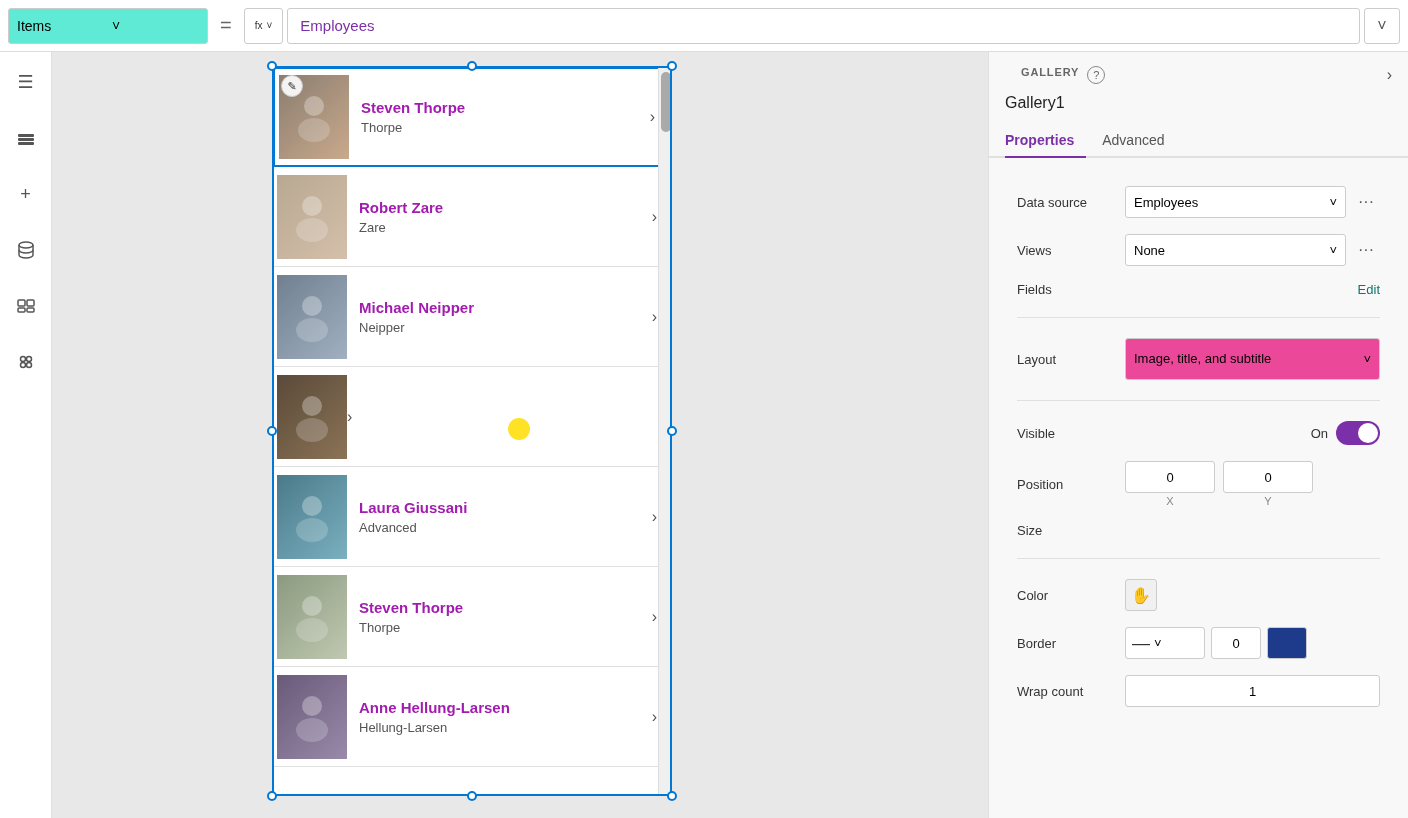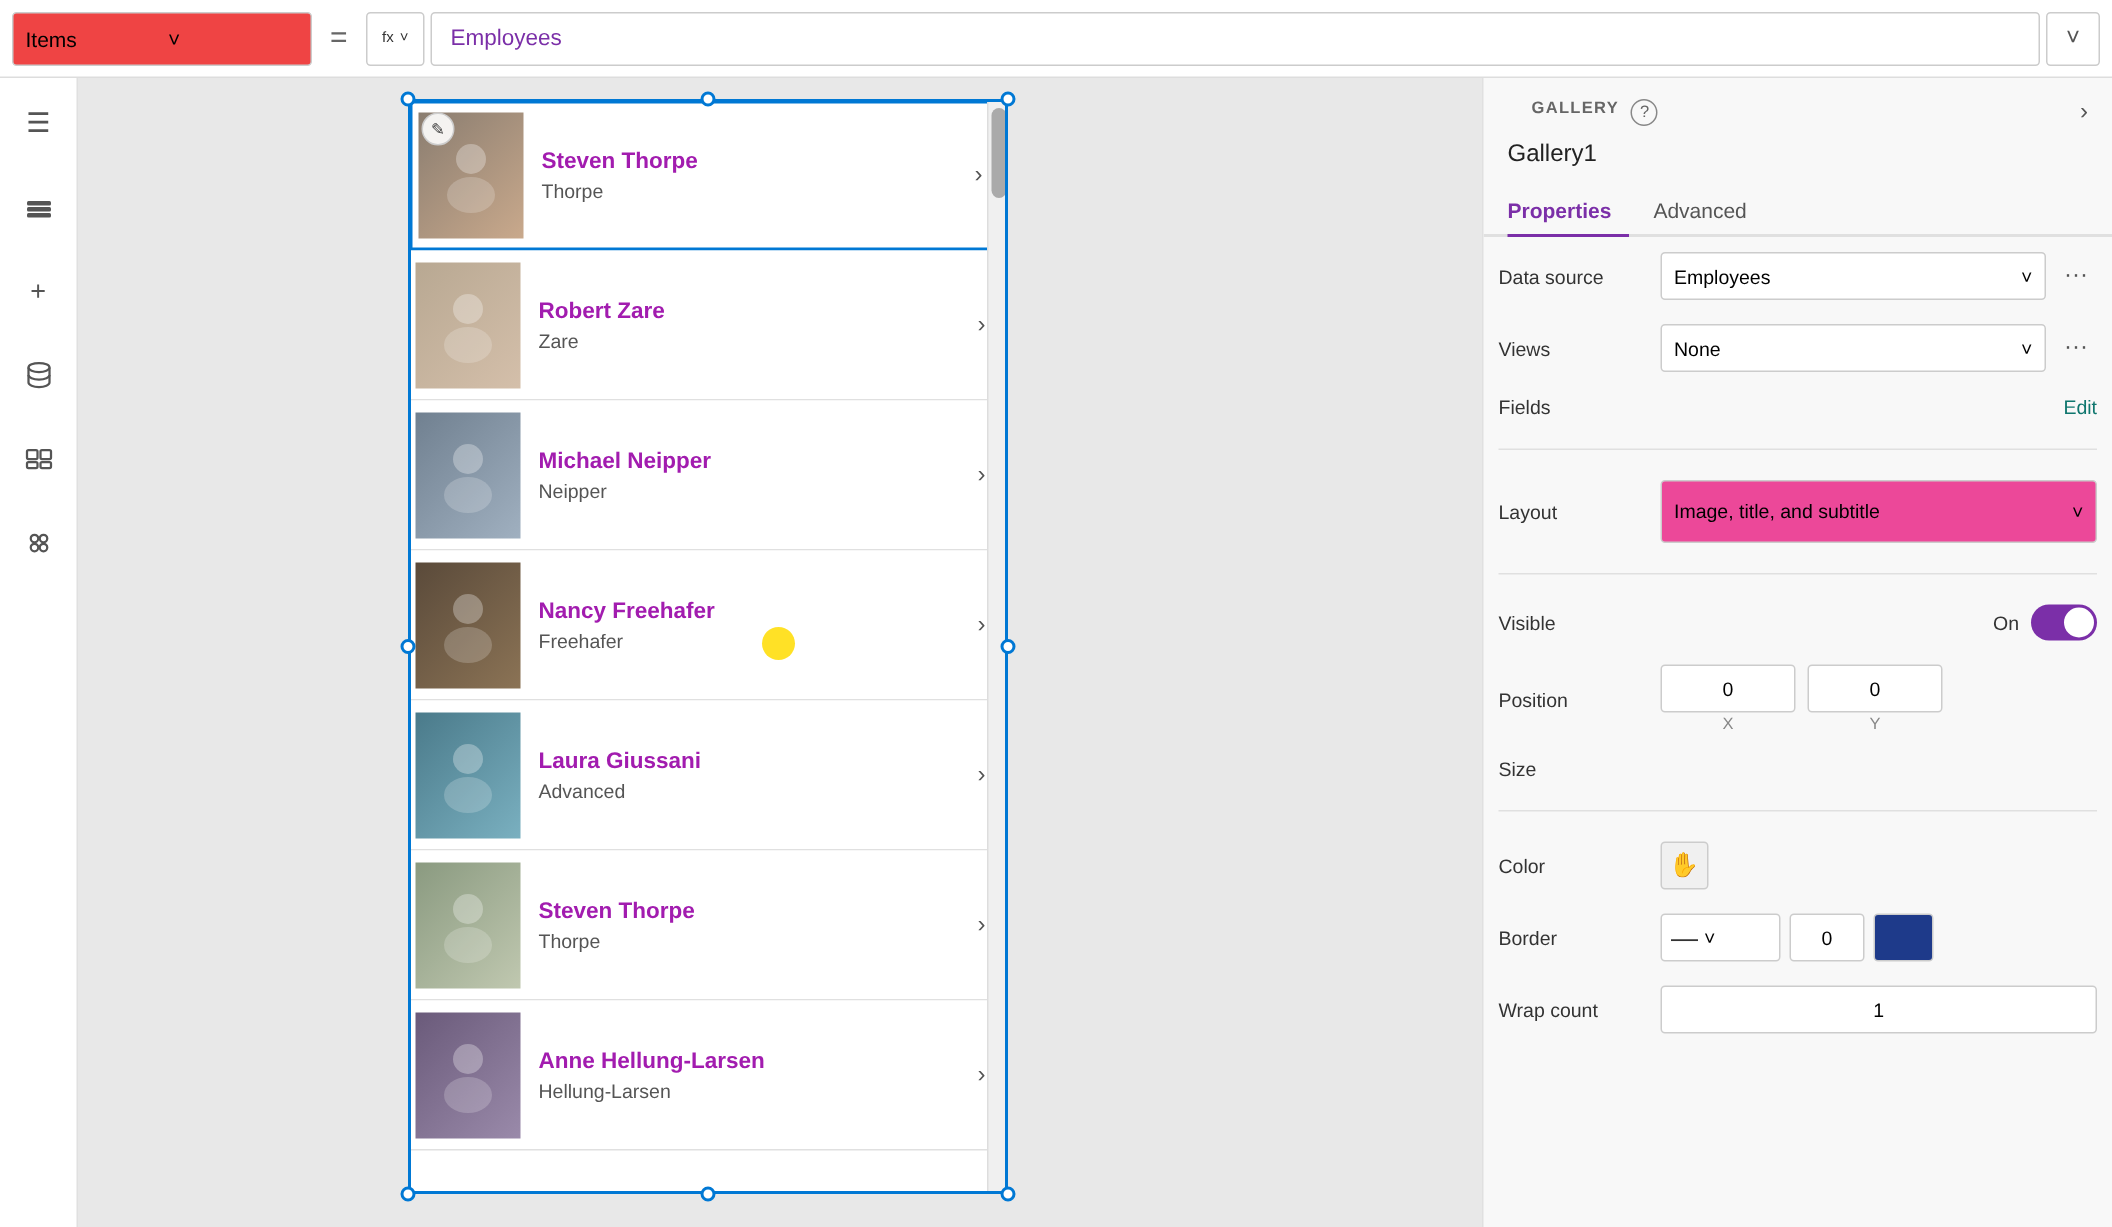--- a/index.html
+++ b/index.html
@@ -17,21 +17,21 @@
       flex-shrink: 0;
     }
     .toolbar-dropdown {
       display: flex;
       align-items: center;
       border: 1px solid #ccc;
       border-radius: 3px;
       padding: 4px 8px;
       min-width: 200px;
       height: 36px;
-      background: #ef4444;
+      background: #5eead4;
       cursor: pointer;
       gap: 8px;
       font-size: 14px;
     }
     .toolbar-dropdown span { flex: 1; }
     .toolbar-equals {
       font-size: 20px;
       color: #666;
       padding: 0 8px;
     }
@@ -298,21 +298,21 @@
       margin-right: 16px;
     }
     .panel-tab.active {
       color: #7b2fa8;
       border-bottom: 2px solid #7b2fa8;
       margin-bottom: -2px;
       font-weight: 600;
     }
 
     .panel-body {
-      padding: 10px;
+      padding: 28px;
       display: flex;
       flex-direction: column;
       gap: 16px;
     }
     .prop-row {
       display: flex;
       align-items: center;
       gap: 8px;
     }
     .prop-label {
@@ -625,24 +625,20 @@
             </div>
             <div class="gallery-item-arrow">›</div>
           </div>
           <div class="gallery-item">
             <div class="person-img p4">
               <svg width="40" height="50" viewBox="0 0 40 50" fill="none">
       <circle cx="20" cy="14" r="10" fill="rgba(255,255,255,0.3)"></circle>
       <ellipse cx="20" cy="38" rx="16" ry="12" fill="rgba(255,255,255,0.2)"></ellipse>
     </svg>
             </div>
-            <div class="gallery-item-text">
-              <div class="gallery-item-title">Nancy Freehafer</div>
-              <div class="gallery-item-subtitle">Freehafer</div>
-            </div>
             <div class="gallery-item-arrow">›</div>
           </div>
           <div class="gallery-item">
             <div class="person-img p5">
               <svg width="40" height="50" viewBox="0 0 40 50" fill="none">
       <circle cx="20" cy="14" r="10" fill="rgba(255,255,255,0.3)"></circle>
       <ellipse cx="20" cy="38" rx="16" ry="12" fill="rgba(255,255,255,0.2)"></ellipse>
     </svg>
             </div>
             <div class="gallery-item-text">

